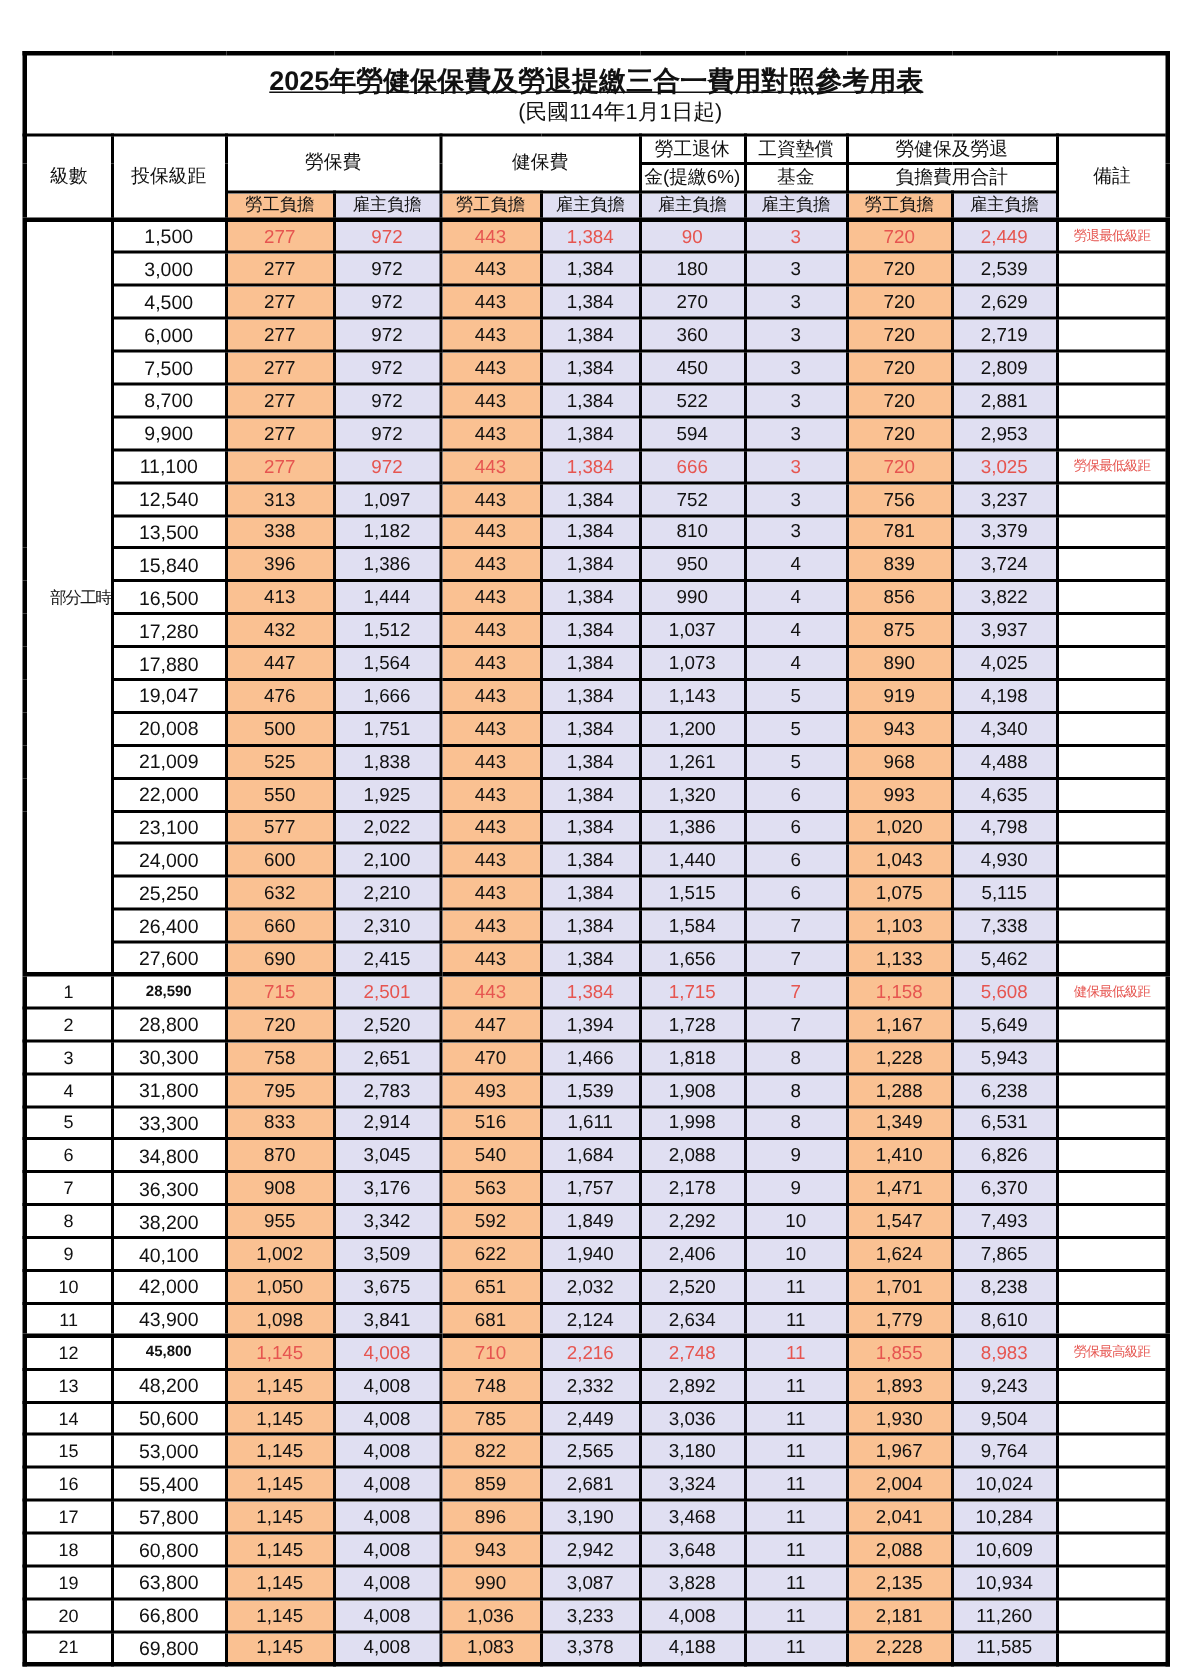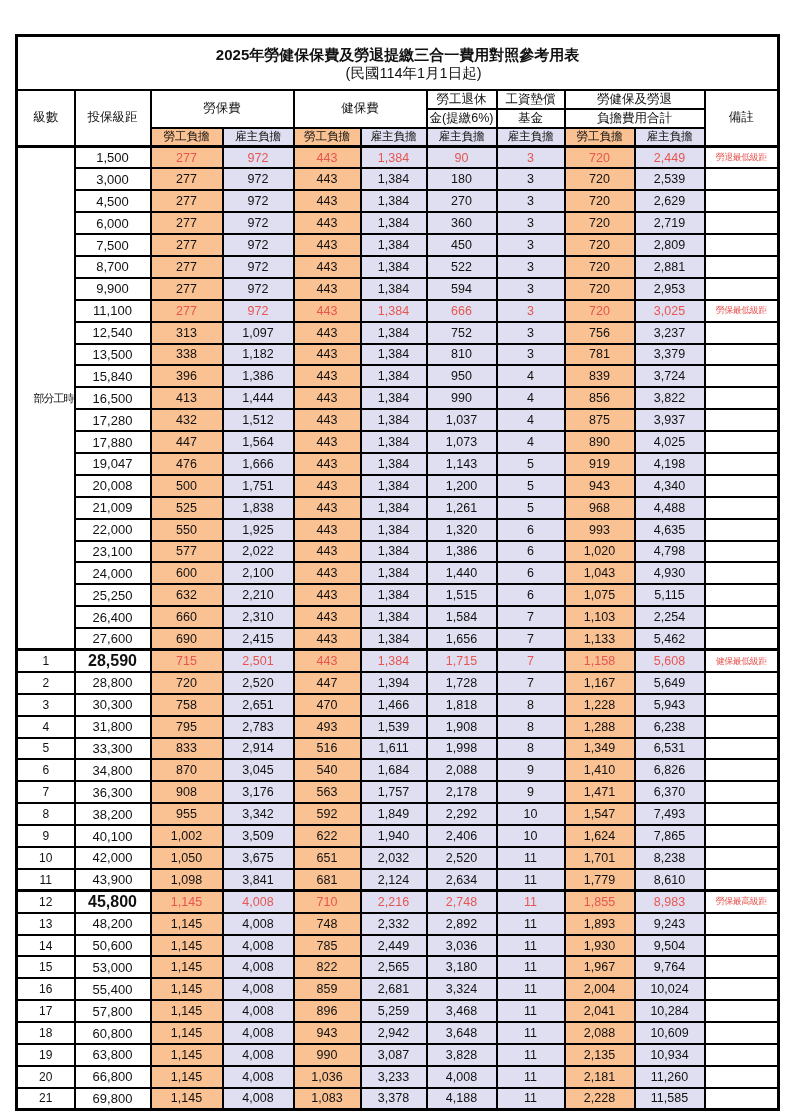--- a/index.html
+++ b/index.html
@@ -20,36 +20,36 @@
     width:762px;margin:34px 0 0 15px;
     border:3px solid var(--border);
   }
   td,th{
     border:2px solid var(--border);
     text-align:center;vertical-align:middle;
     padding:0;overflow:hidden;white-space:nowrap;
     font-weight:normal;
   }
   .title-cell{height:54px;border-bottom:2px solid var(--border);}
-  .title-line1{font-size:15px;font-weight:bold;line-height:1.5;}
+  .title-line1{font-size:18px;font-weight:bold;line-height:1.5;text-decoration:underline;}
   .title-line2{font-size:14.5px;font-weight:normal;line-height:1.1;margin-left:32px;}
   tr.hrow{height:19px;}
   tr.hrow th{font-size:12.5px;}
   tr.hrow3 th{font-size:11.5px;}
   tr.hrow3{border-bottom:3px solid var(--border);}
   tbody tr{height:21.9px;}
   td.level{font-size:12px;}
   td.part-time{font-size:11px;letter-spacing:-1px;text-align:right;}
   td.salary{font-size:13px;}
   td.val{font-size:12.5px;}
   td.remark{font-size:9px;color:var(--red);letter-spacing:-0.5px;margin-left:33px;}
   .emp{background:var(--employee-bg);}
   .er{background:var(--employer-bg);}
   tr.red-row td.val{color:var(--red);}
-  tr.bold-salary td.salary{font-weight:bold;font-size:16px;}
+  tr.bold-salary td.salary{font-weight:bold;font-size:10px;}
   tr.thick-top td{border-top:3px solid var(--border);}
 </style>
 </head>
 <body>
 
 <table>
   <colgroup>
     <col style="width:58px">
       <col style="width:76px">
     <col style="width:72px">
@@ -351,21 +351,21 @@
       </tr>
       <tr>
         <td class="salary">26,400</td>
         <td class="val emp">660</td>
         <td class="val er">2,310</td>
         <td class="val emp">443</td>
         <td class="val er">1,384</td>
         <td class="val er">1,584</td>
         <td class="val er">7</td>
         <td class="val emp">1,103</td>
-        <td class="val er">2,254</td>
+        <td class="val er">7,338</td>
         <td class="remark"></td>
       </tr>
       <tr>
         <td class="salary">27,600</td>
         <td class="val emp">690</td>
         <td class="val er">2,415</td>
         <td class="val emp">443</td>
         <td class="val er">1,384</td>
         <td class="val er">1,656</td>
         <td class="val er">7</td>
@@ -580,21 +580,21 @@
         <td class="val emp">2,004</td>
         <td class="val er">10,024</td>
         <td class="remark"></td>
       </tr>
       <tr>
         <td class="level">17</td>
         <td class="salary">57,800</td>
         <td class="val emp">1,145</td>
         <td class="val er">4,008</td>
         <td class="val emp">896</td>
-        <td class="val er">5,259</td>
+        <td class="val er">3,190</td>
         <td class="val er">3,468</td>
         <td class="val er">11</td>
         <td class="val emp">2,041</td>
         <td class="val er">10,284</td>
         <td class="remark"></td>
       </tr>
       <tr>
         <td class="level">18</td>
         <td class="salary">60,800</td>
         <td class="val emp">1,145</td>

